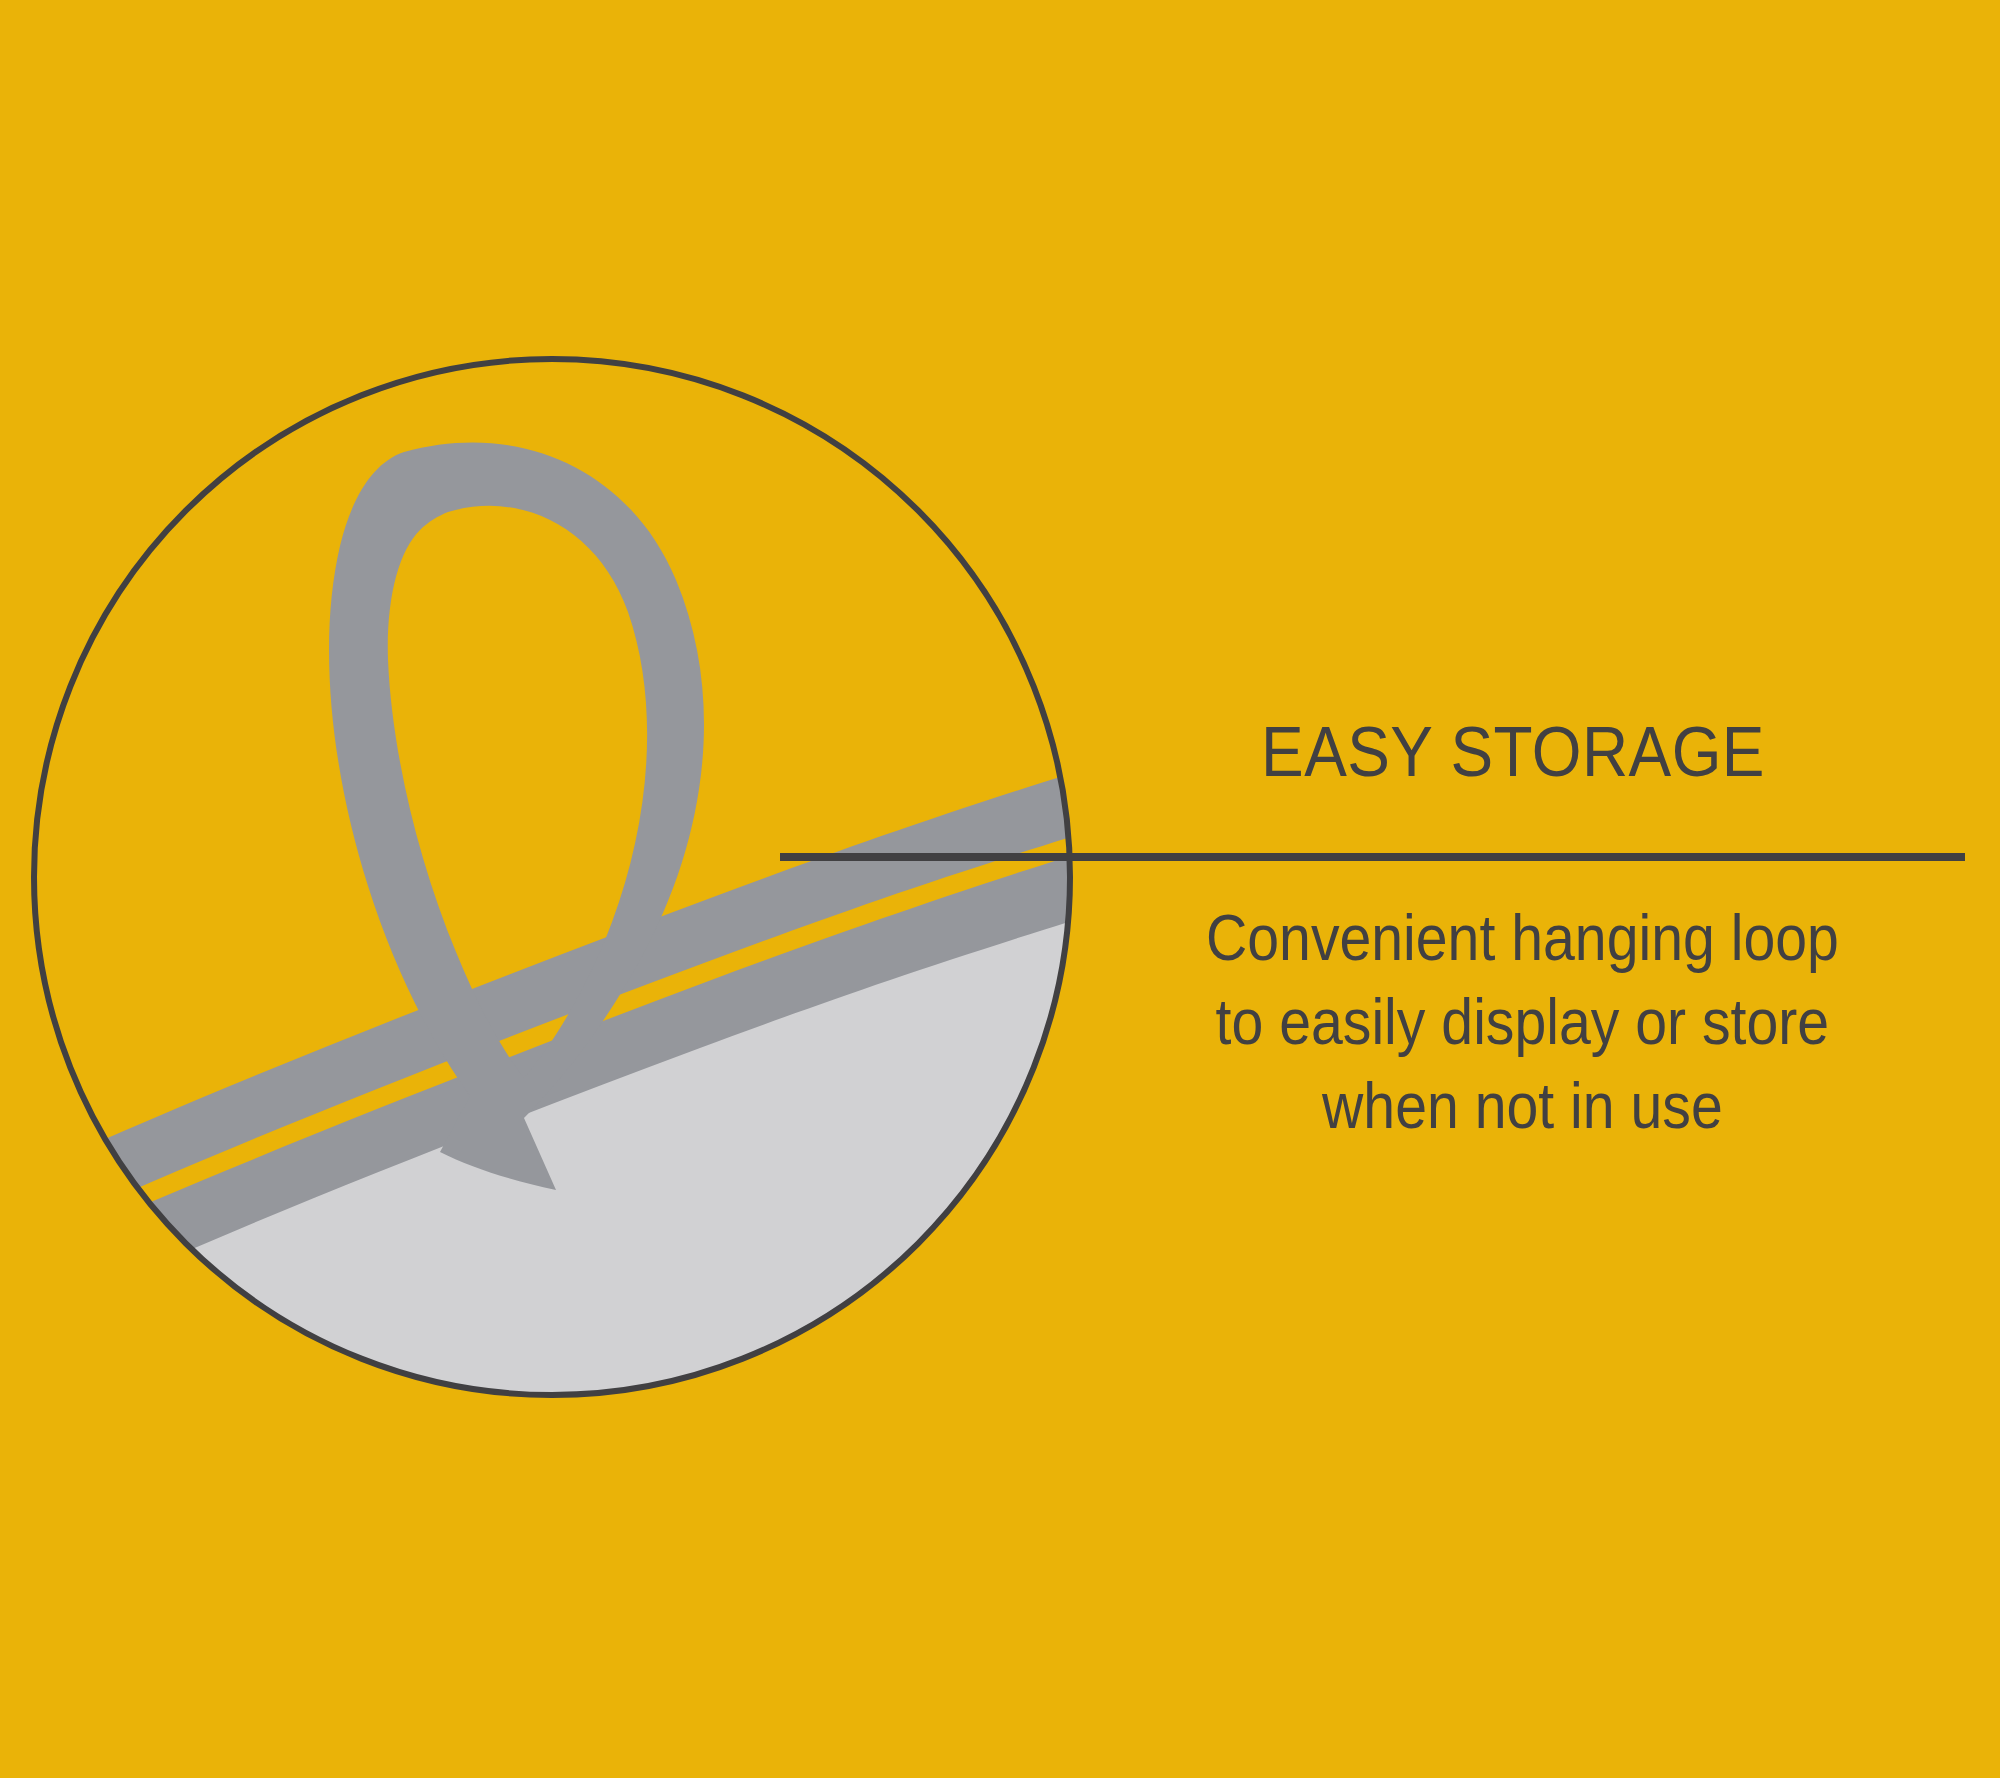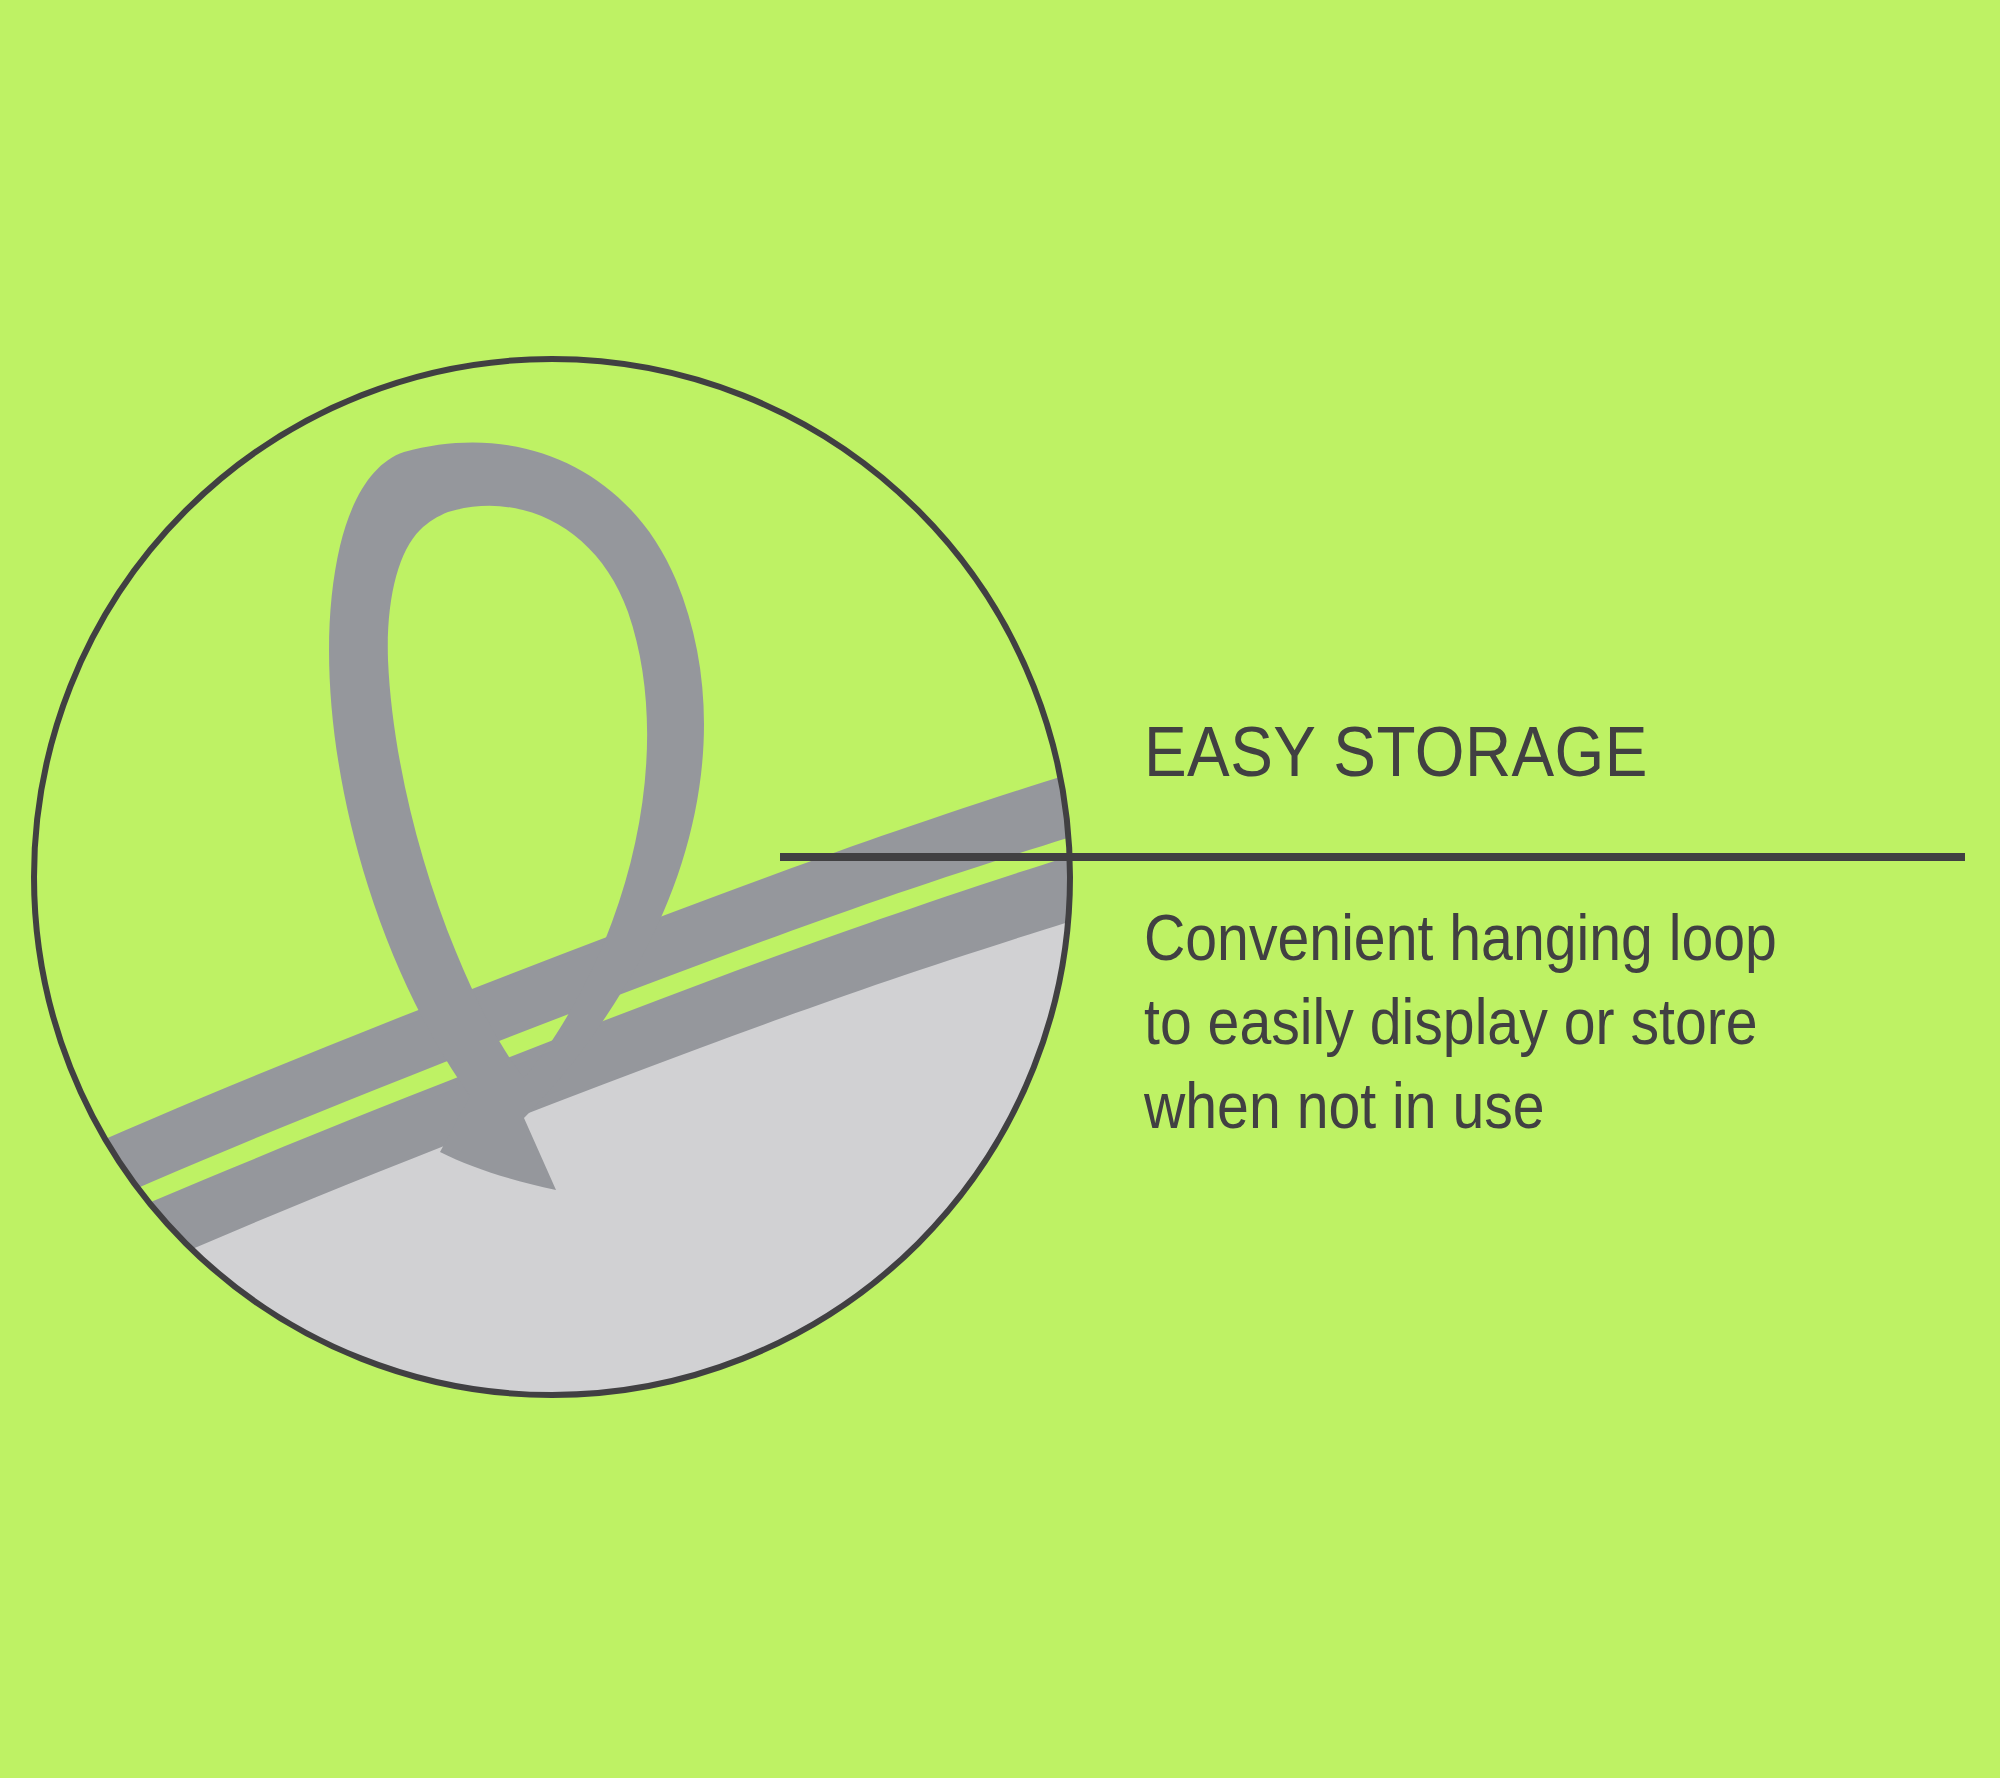--- a/index.html
+++ b/index.html
@@ -5,23 +5,24 @@
 <style>
   html, body {
     margin: 0;
     padding: 0;
     background: #ffffff;
   }
   #stage {
     position: relative;
     width: 2000px;
     height: 1778px;
-    background: #bef264;
+    background: #eab308;
     overflow: hidden;
     font-family: "Liberation Sans", sans-serif;
+    text-align: center;
   }
 
   
   #illustration {
     position: absolute;
     left: 0;
     top: 0;
     width: 1120px;
     height: 1778px;
   }

